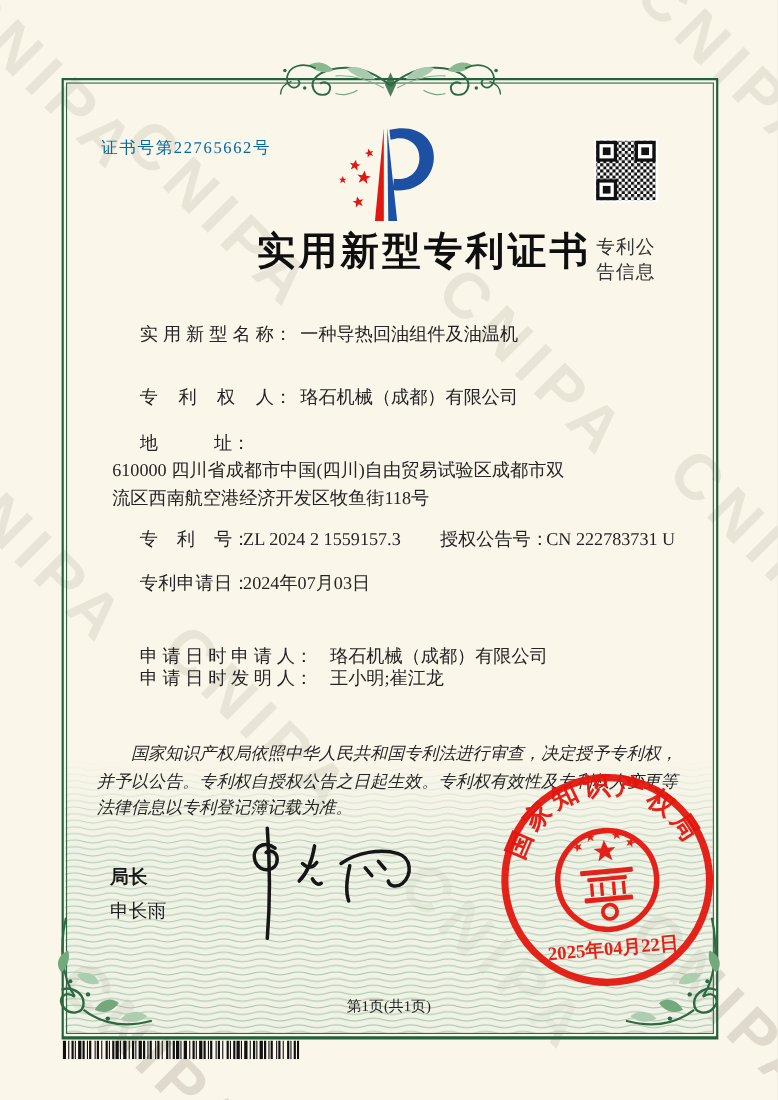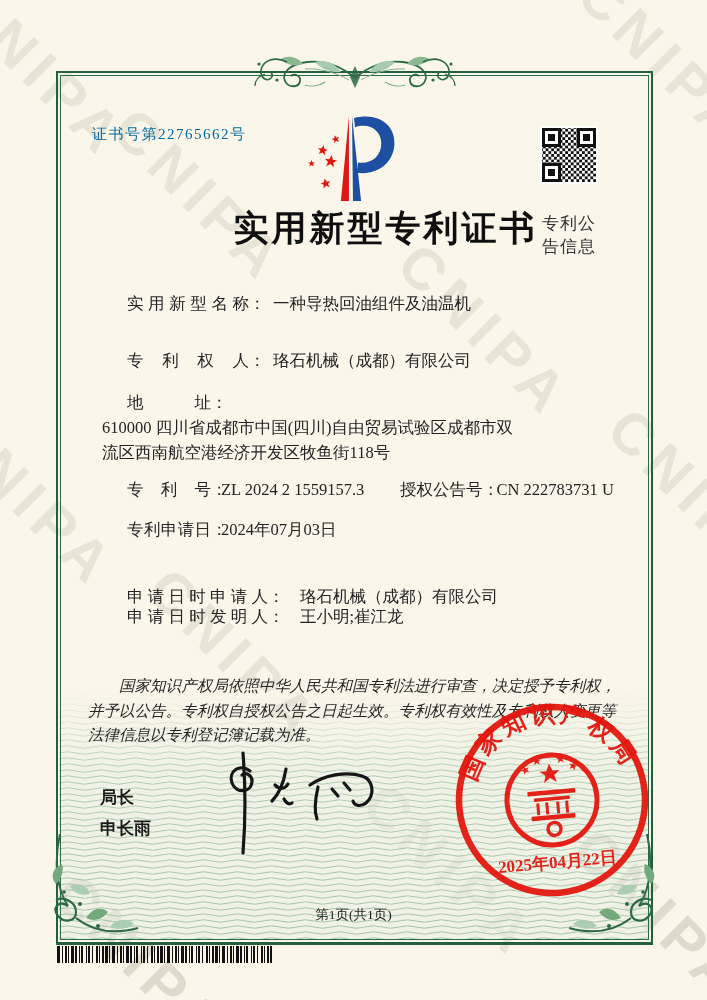--- a/index.html
+++ b/index.html
@@ -31,21 +31,21 @@
   .val{display:inline-block;vertical-align:top;}
   .w6 .val{margin-left:10px;} .w5 .val{margin-left:2px;} .w7 .val{margin-left:20px;}
   .val.wide{width:420px;line-height:25px;}
   .rcol{position:absolute;left:273px;top:0;white-space:nowrap;}
   .rcol .lab{width:auto;text-align-last:auto;} .rcol .colon{width:8px;} .rcol .val{margin-left:6px;}
   .statement{position:absolute;left:88px;top:674px;width:528px;font-size:15.5px;font-style:italic;
              line-height:24.5px;text-indent:2em;text-align:justify;color:#262626;z-index:4;}
   .sig-title{position:absolute;left:100px;top:786px;font-family:"Liberation Sans","DejaVu Sans",sans-serif;
              font-weight:bold;font-size:17px;color:#1a1a1a;z-index:5;}
   .sig-name{position:absolute;left:100px;top:817px;font-family:"Liberation Sans","DejaVu Sans",sans-serif;
-            font-weight:bold;font-size:17px;color:#1a1a1a;z-index:5;}
+            font-weight:normal;font-size:17px;color:#1a1a1a;z-index:5;}
   .sig-svg{position:absolute;left:212px;top:745px;z-index:5;}
   .seal{position:absolute;left:452px;top:700px;z-index:6;transform:rotate(-5deg);}
   .page-num{position:absolute;left:0;top:906px;width:100%;text-align:center;font-size:13.5px;
             color:#1e1e1e;z-index:4;}
   .barcode{position:absolute;left:57px;top:946px;z-index:4;}
 </style>
 </head>
 <body>
 
 <div class="page">

